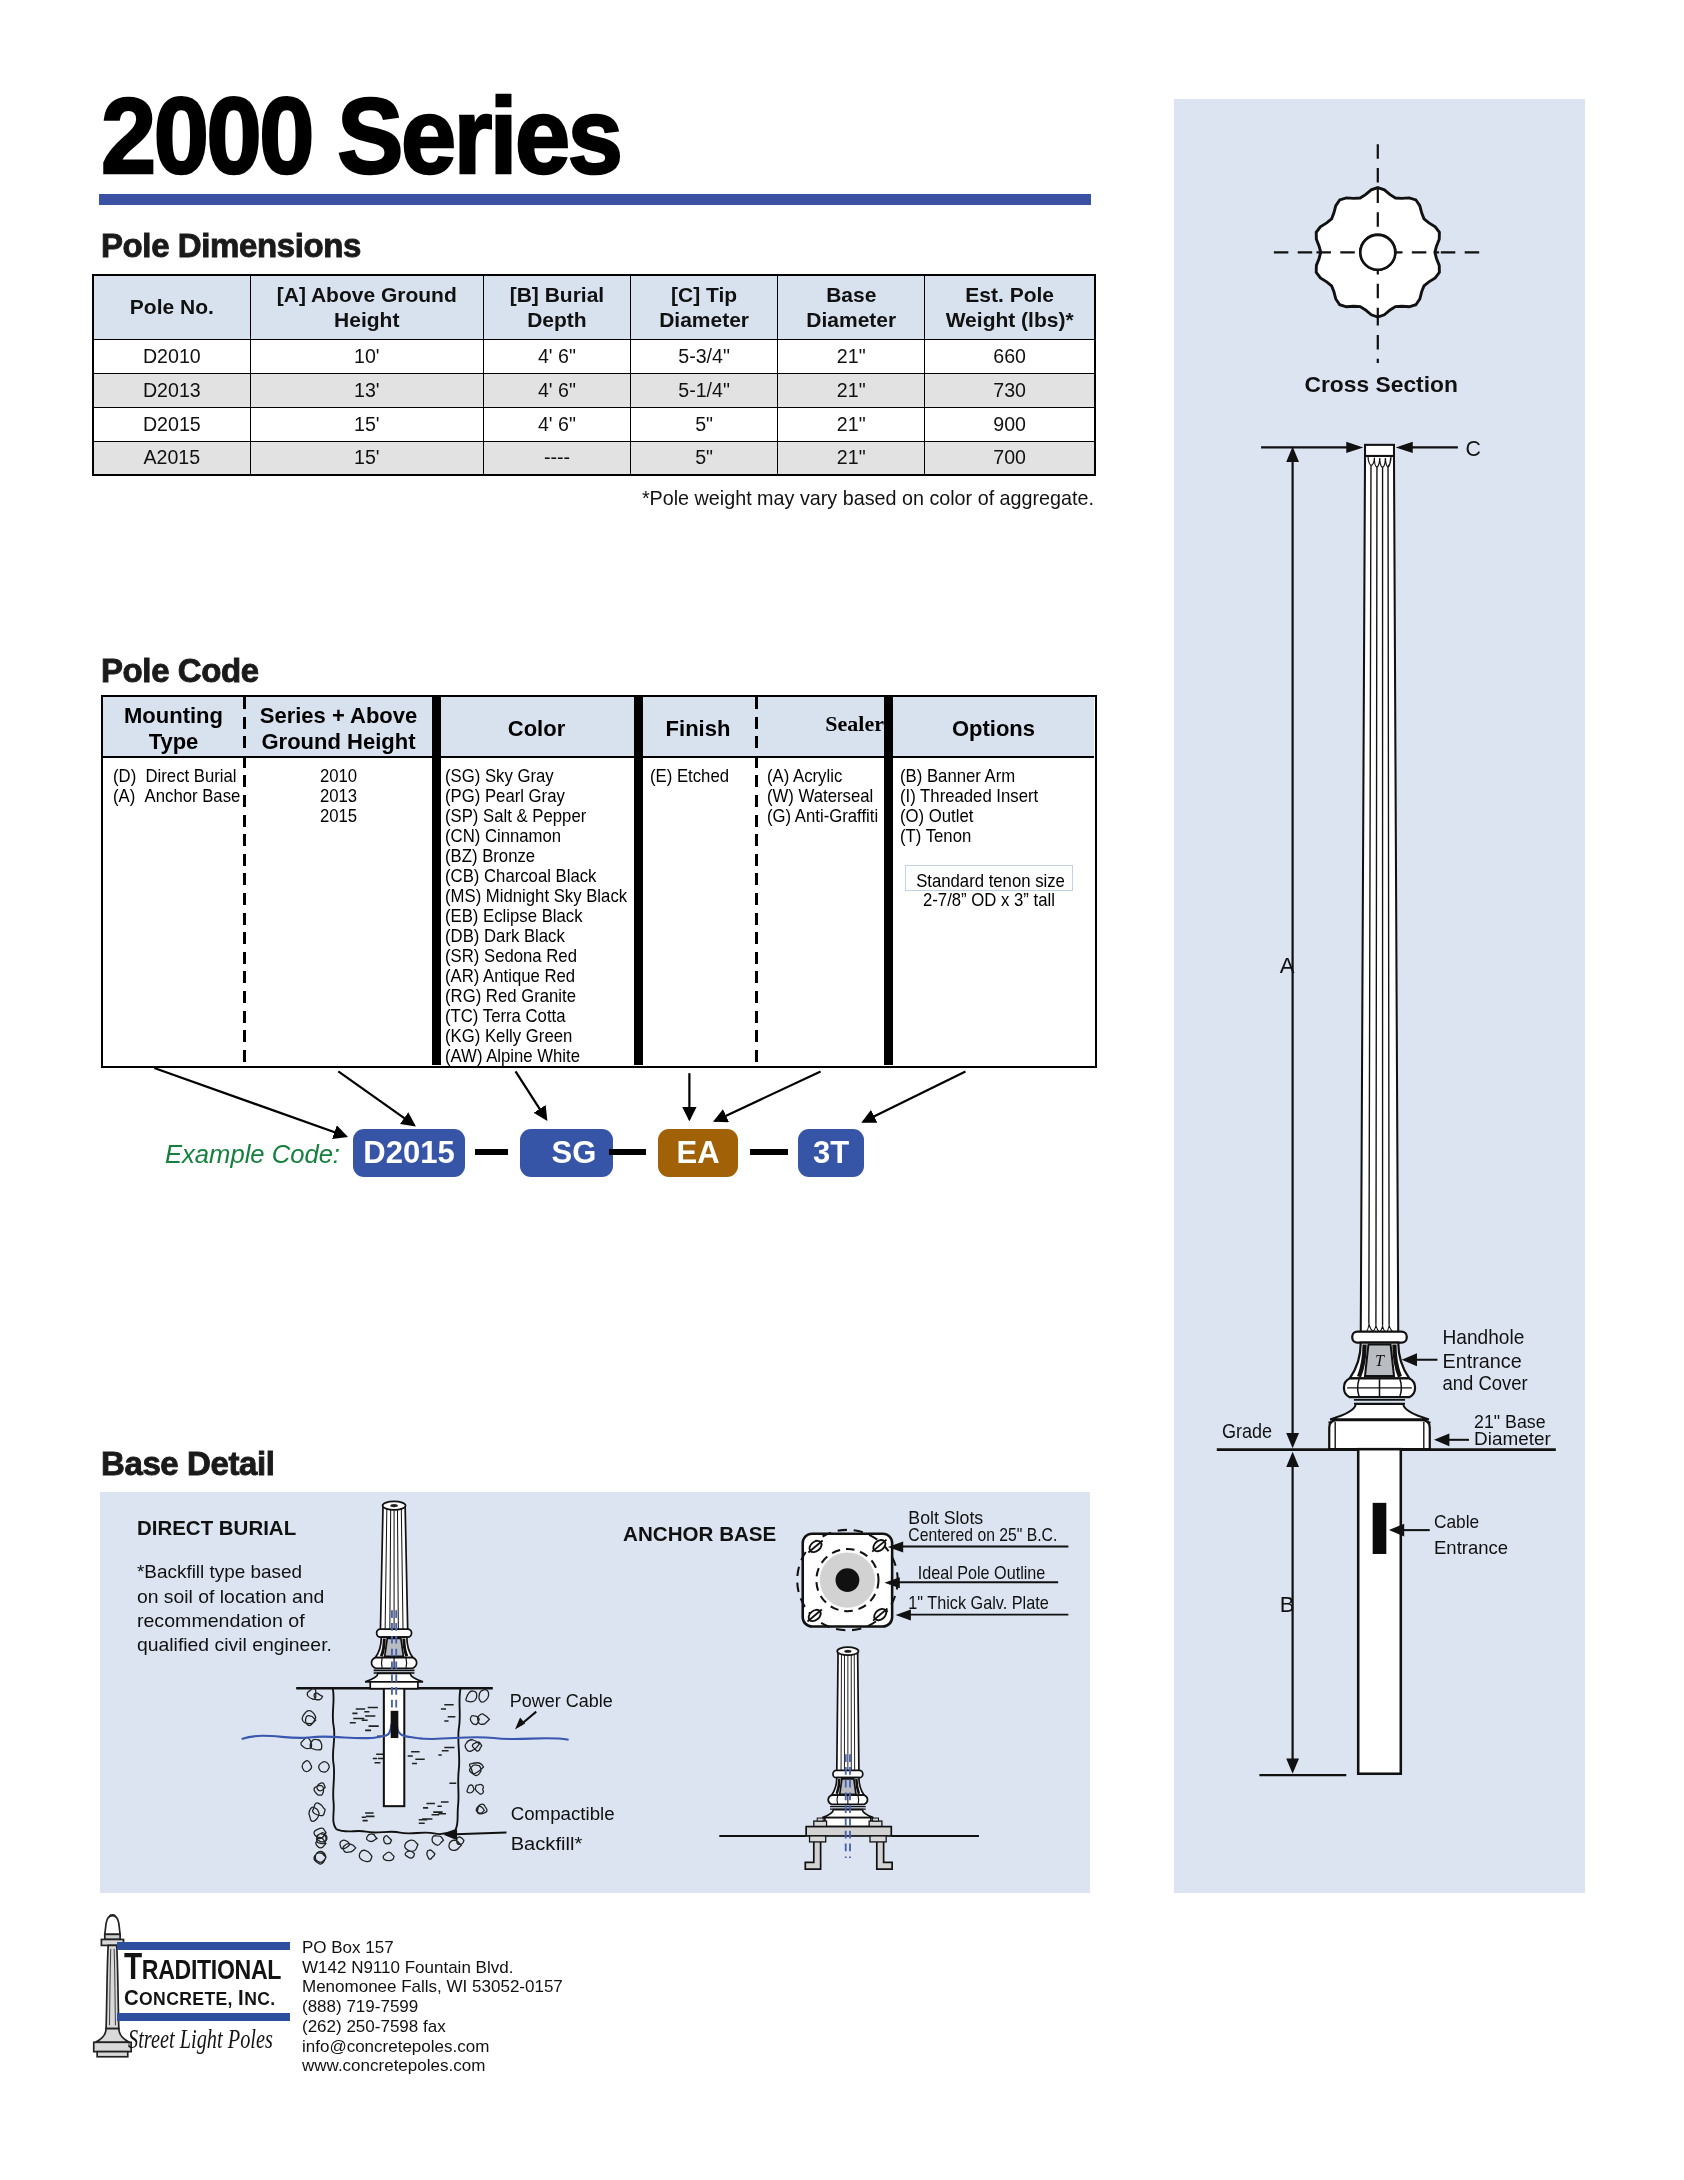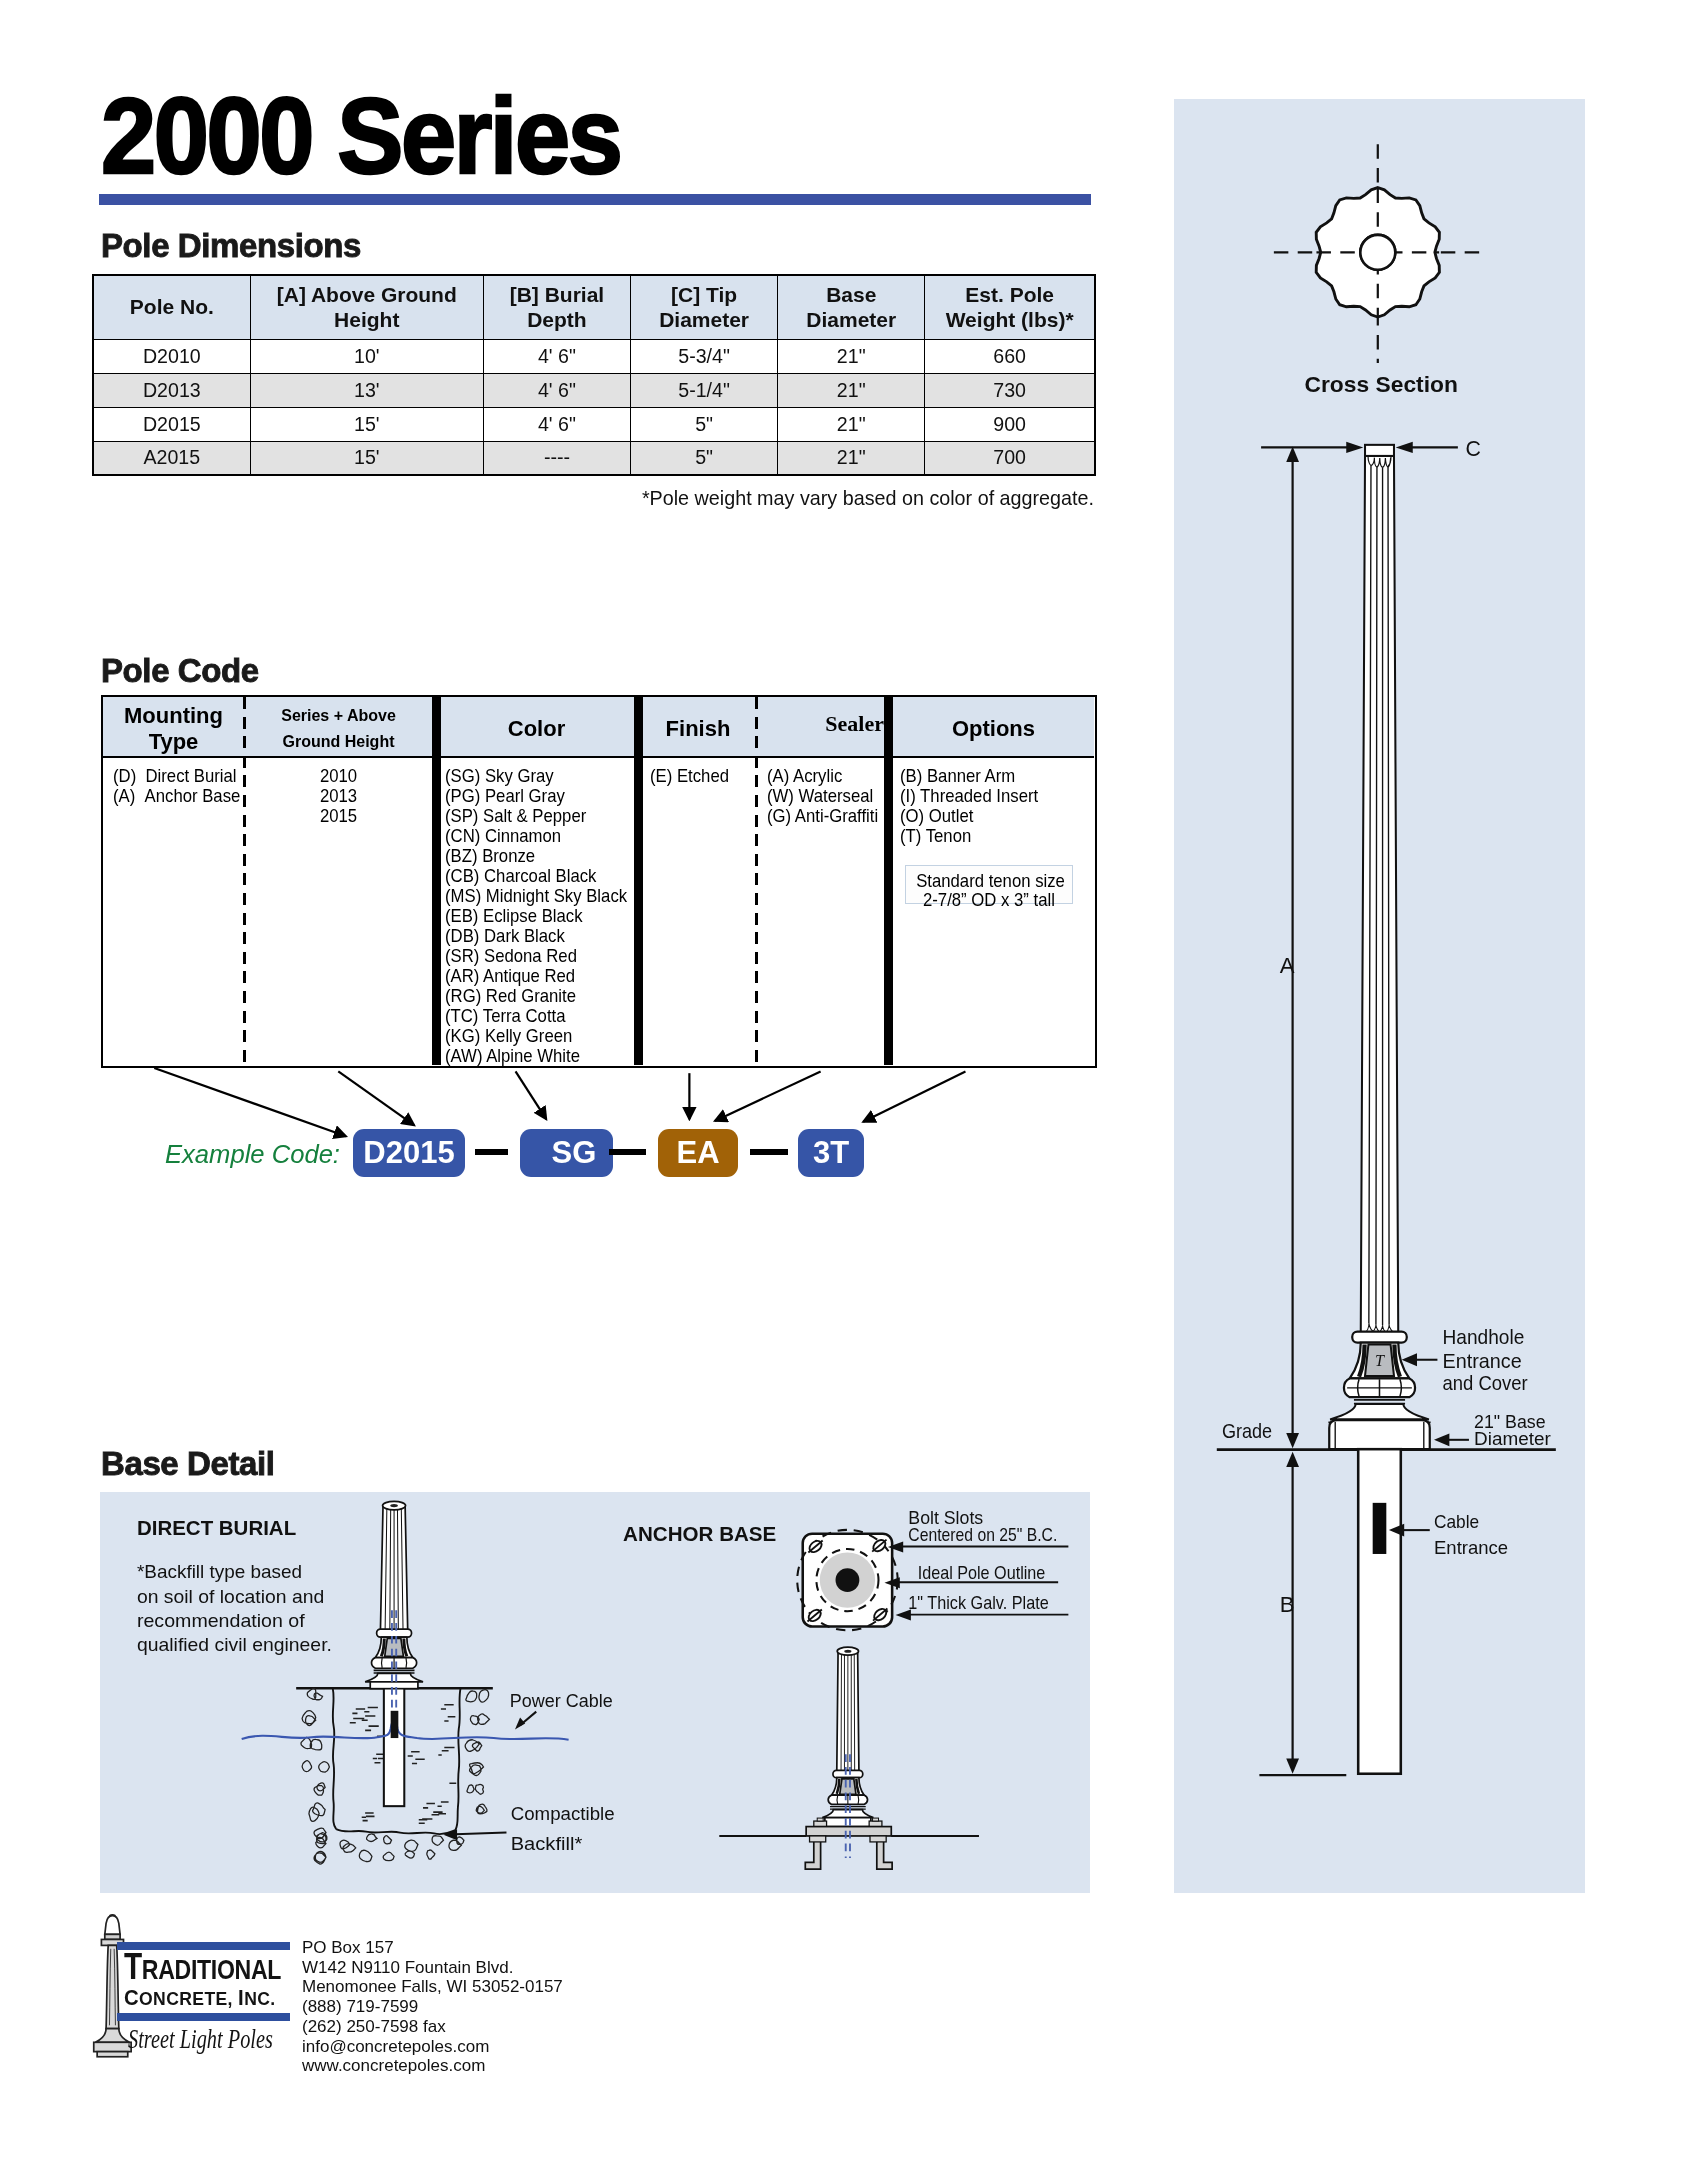--- a/index.html
+++ b/index.html
@@ -86,34 +86,34 @@
 
     <div class="abs hdrblue" style="left:0;top:0;width:991px;height:59px;border-bottom:2.6px solid #000;"></div>
 
     <div class="abs" style="left:140px;top:0;width:3.4px;height:368px;background:repeating-linear-gradient(to bottom,#000 0 12px,transparent 12px 19.6px);"></div>
     <div class="abs" style="left:329px;top:0;width:8.5px;height:368px;background:#000;"></div>
     <div class="abs" style="left:531px;top:0;width:8.5px;height:368px;background:#000;"></div>
     <div class="abs" style="left:652px;top:0;width:3.4px;height:368px;background:repeating-linear-gradient(to bottom,#000 0 12px,transparent 12px 19.6px);"></div>
     <div class="abs" style="left:781px;top:0;width:8.5px;height:368px;background:#000;"></div>
 
     <div class="abs b" style="left:0px;top:6px;width:141px;text-align:center;font-size:22px;line-height:25.6px;">Mounting<br>Type</div>
-    <div class="abs b" style="left:142px;top:6px;width:187px;text-align:center;font-size:16px;line-height:25.6px;">Series + Above<br>Ground Height</div>
+    <div class="abs b" style="left:142px;top:6px;width:187px;text-align:center;font-size:22px;line-height:25.6px;">Series + Above<br>Ground Height</div>
     <div class="abs b" style="left:337px;top:19px;width:193px;text-align:center;font-size:22px;">Color</div>
     <div class="abs b" style="left:539px;top:19px;width:112px;text-align:center;font-size:22px;">Finish</div>
     <div class="abs b" style="left:654px;top:14px;width:127px;text-align:right;font-size:22px;font-family:Liberation Serif, serif;">Sealer</div>
     <div class="abs b" style="left:790px;top:19px;width:201px;text-align:center;font-size:22px;">Options</div>
 
     <div class="abs lst" style="left:10.2px;top:69px;">(D)&nbsp;&nbsp;Direct Burial<br>(A)&nbsp;&nbsp;Anchor Base</div>
     <div class="abs lst" style="left:142px;top:69px;width:187px;text-align:center;transform-origin:center top;">2010<br>2013<br>2015</div>
     <div class="abs lst" style="left:342px;top:69px;">(SG) Sky Gray<br>(PG) Pearl Gray<br>(SP) Salt &amp; Pepper<br>(CN) Cinnamon<br>(BZ) Bronze<br>(CB) Charcoal Black<br>(MS) Midnight Sky Black<br>(EB) Eclipse Black<br>(DB) Dark Black<br>(SR) Sedona Red<br>(AR) Antique Red<br>(RG) Red Granite<br>(TC) Terra Cotta<br>(KG) Kelly Green<br>(AW) Alpine White</div>
     <div class="abs lst" style="left:547px;top:69px;">(E) Etched</div>
     <div class="abs lst" style="left:664px;top:69px;">(A) Acrylic<br>(W) Waterseal<br>(G) Anti-Graffiti</div>
     <div class="abs lst" style="left:797px;top:69px;">(B) Banner Arm<br>(I) Threaded Insert<br>(O) Outlet<br>(T) Tenon</div>
 
-    <div class="abs" style="left:802px;top:168px;width:168px;height:39px;border:1.7px solid #c3d2e2;background:#fdfdfd;text-align:center;font-size:19px;line-height:19px;padding-top:5.1px;box-sizing:border-box;"><span class="sq">Standard tenon size</span><br><span class="sq">2-7/8” OD x 3” tall</span></div>
+    <div class="abs" style="left:802px;top:168px;width:168px;height:26px;border:1.7px solid #c3d2e2;background:#fdfdfd;text-align:center;font-size:19px;line-height:19px;padding-top:5.1px;box-sizing:border-box;"><span class="sq">Standard tenon size</span><br><span class="sq">2-7/8” OD x 3” tall</span></div>
   </div>
 
   <svg class="abs" style="left:0;top:1056px;" width="1193" height="94" viewBox="0 0 1400 110">
     <defs>
         <marker id="ah" viewBox="0 0 10 10" refX="8.5" refY="5" markerWidth="6.5" markerHeight="6.5" orient="auto">
           <path d="M0 0 L10 5 L0 10 z" fill="#000"></path>
         </marker>
       </defs>
     <g stroke="#000" stroke-width="2.6" fill="none">
       <line x1="181" y1="14" x2="406" y2="94" marker-end="url(#ah)"></line>

